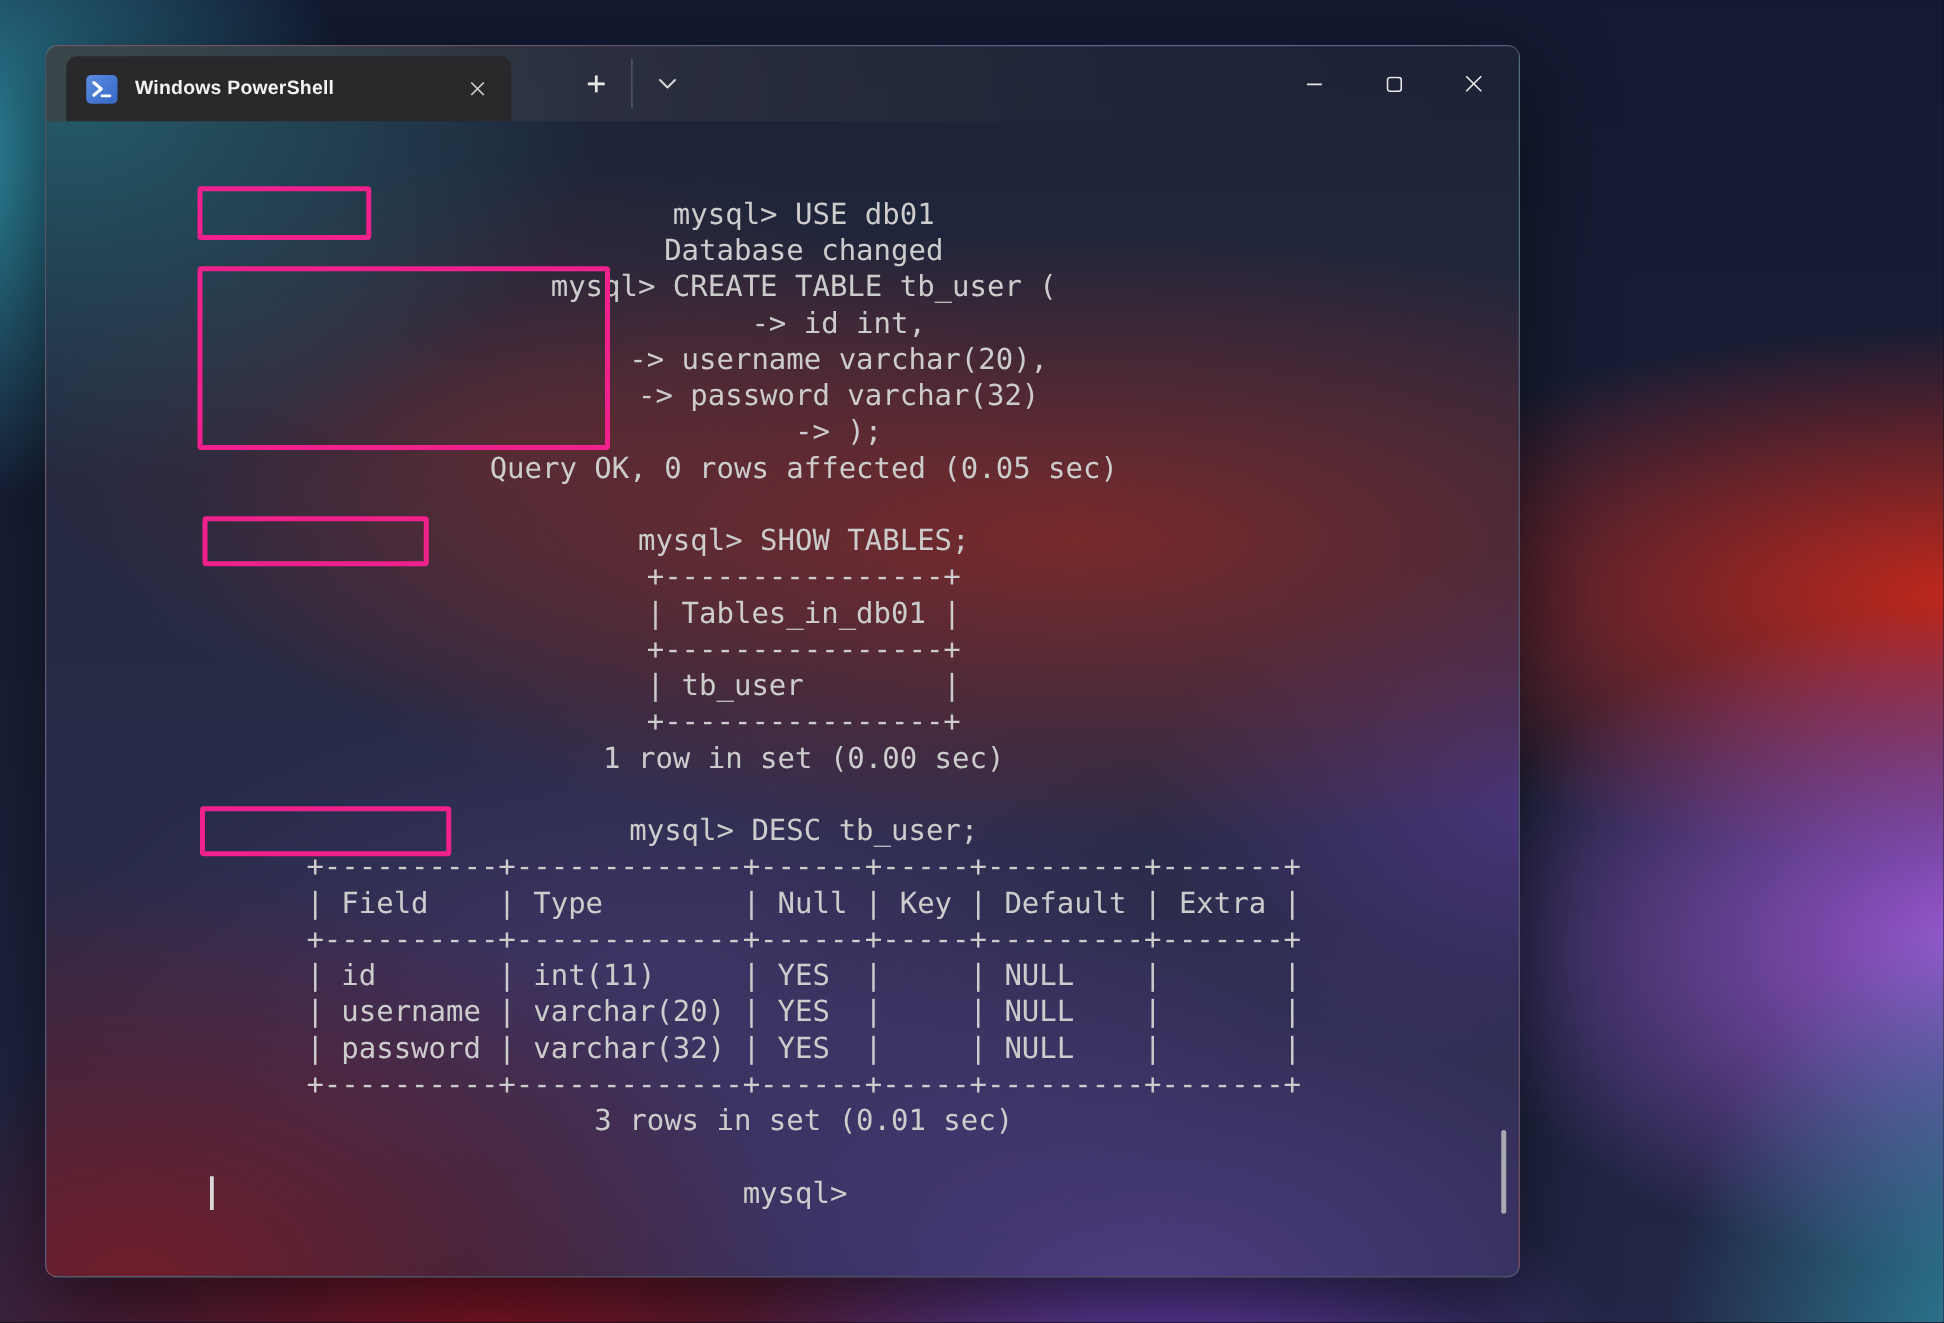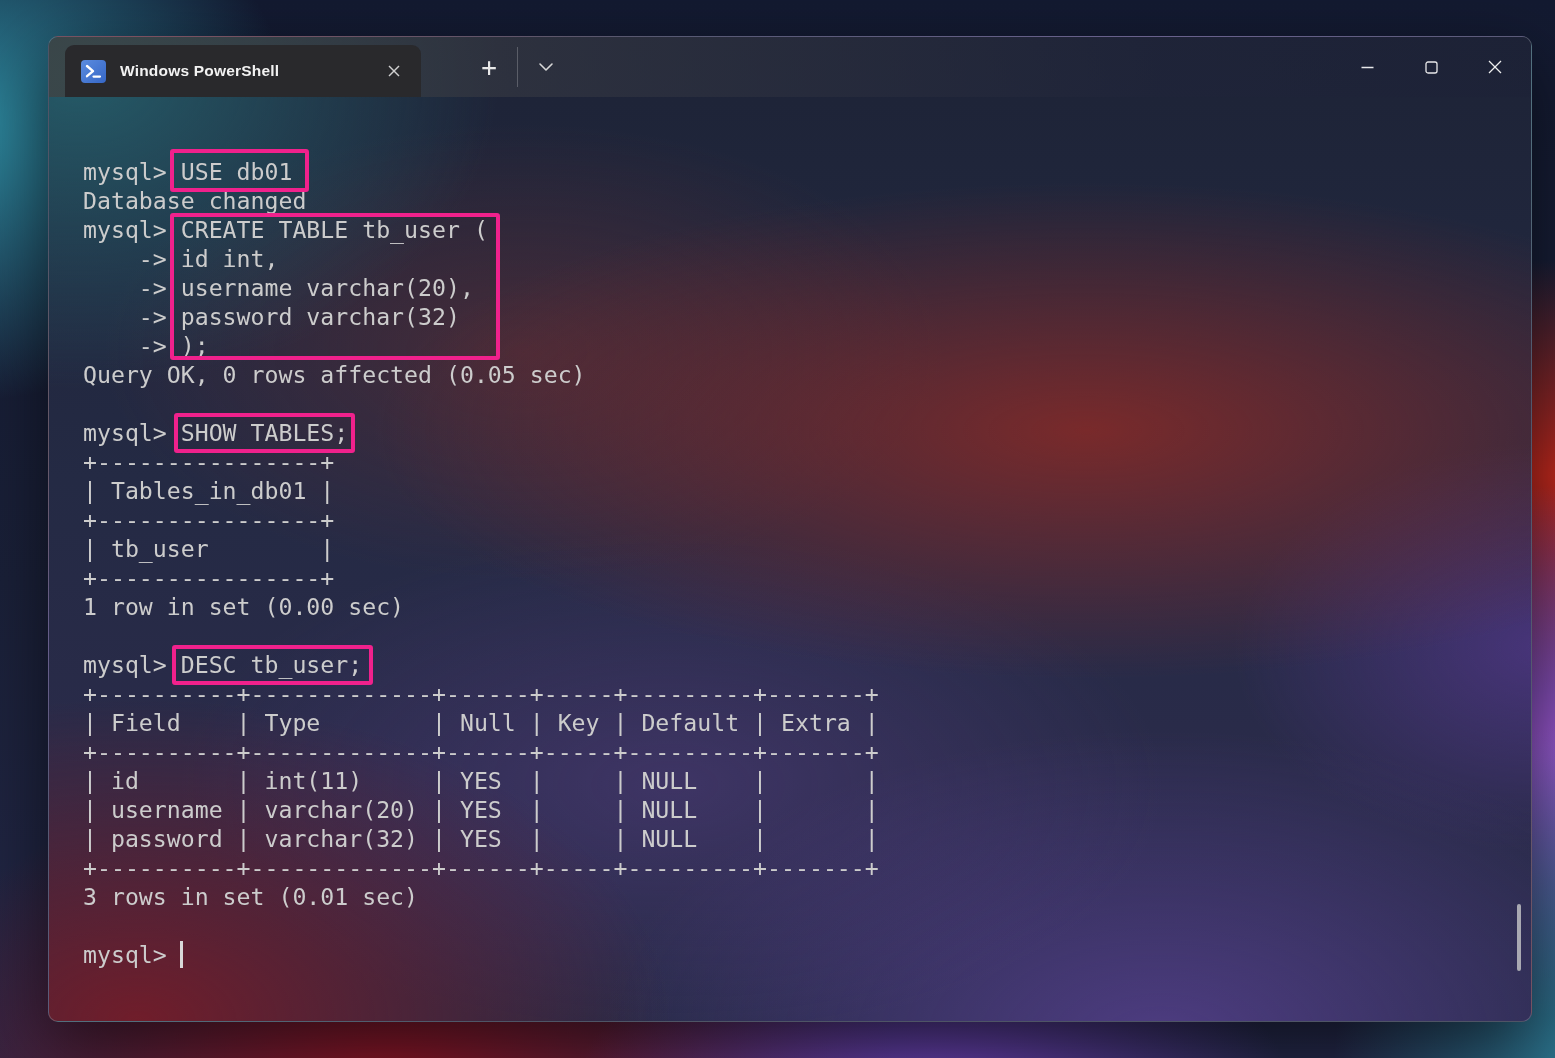--- a/index.html
+++ b/index.html
@@ -12,21 +12,21 @@
       radial-gradient(620px 500px at -3% 12%, rgba(47,147,168,0.95) 0%, rgba(47,147,168,0) 55%),
       radial-gradient(520px 700px at 104% 104%, rgba(46,147,168,0.9) 0%, rgba(46,147,168,0) 55%),
       radial-gradient(700px 430px at 102% 71%, rgba(168,92,224,0.92) 0%, rgba(168,92,224,0) 62%),
       radial-gradient(600px 320px at 60% 104%, rgba(125,70,205,0.85) 0%, rgba(125,70,205,0) 60%),
       radial-gradient(900px 360px at 101% 45%, rgba(202,40,26,0.95) 0%, rgba(202,40,26,0) 60%),
       radial-gradient(820px 520px at 25% 102%, rgba(142,19,34,0.95) 0%, rgba(142,19,34,0) 62%),
       linear-gradient(180deg,#131a31 0%,#1a2038 55%,#232747 100%);
   }
   
   .window{
-    position:absolute;left:48px;top:36px;width:1484px;height:986px;
+    position:absolute;left:36px;top:36px;width:1180px;height:986px;
     border-radius:10px;border:1px solid rgba(140,145,160,0.45);
     box-shadow:0 24px 70px rgba(0,0,0,0.55);
     overflow:hidden;
     background-color:#20263e;
     background-image:
       radial-gradient(700px 520px at 2% 4%, rgba(38,100,112,0.85), rgba(38,100,112,0) 60%),
       radial-gradient(1150px 400px at 70% 40%, rgba(145,42,36,0.78), rgba(145,42,36,0) 62%),
       radial-gradient(700px 380px at 32% 32%, rgba(125,48,46,0.40), rgba(125,48,46,0) 60%),
       radial-gradient(860px 520px at 6% 100%, rgba(118,28,40,0.92), rgba(118,28,40,0) 62%),
       radial-gradient(820px 420px at 42% 76%, rgba(100,70,150,0.35), rgba(100,70,150,0) 60%),
@@ -55,21 +55,21 @@
   }
   .tab-close{width:30px;height:30px;border-radius:4px;}
   .newtab-group{position:absolute;left:418px;top:0;height:60px;display:flex;align-items:center;}
   .plus-btn{width:44px;height:40px;color:#e8e8e8;font-size:26px;font-weight:300;line-height:1;font-family:"DejaVu Sans Mono",monospace;}
   .vdivider{width:1px;height:40px;background:rgba(255,255,255,0.22);margin:0 6px;}
   .chev-btn{width:44px;height:40px;}
   .caption-buttons{position:absolute;right:4px;top:0;height:60px;display:flex;}
   .caption-buttons .icon-btn{width:64px;height:60px;}
   
   .terminal{
-    position:absolute;left:0;top:60px;right:0;bottom:0;overflow:hidden;
+    position:absolute;left:0;top:60px;right:0;bottom:0;overflow:hidden;text-align:center;
   }
   .screen{
     margin:0;padding:60px 0 0 34px;
     font-family:"DejaVu Sans Mono",monospace;
     font-size:23.2px;line-height:29px;color:#cccccc;
     white-space:pre;
   }
   .cursor{position:absolute;left:131px;top:844px;width:3px;height:27px;background:#d9d9d9;}
   .ann{position:absolute;border:4px solid #F0218C;border-radius:3px;}
   .ann-1{left:121px;top:52px;width:139px;height:43px;}

